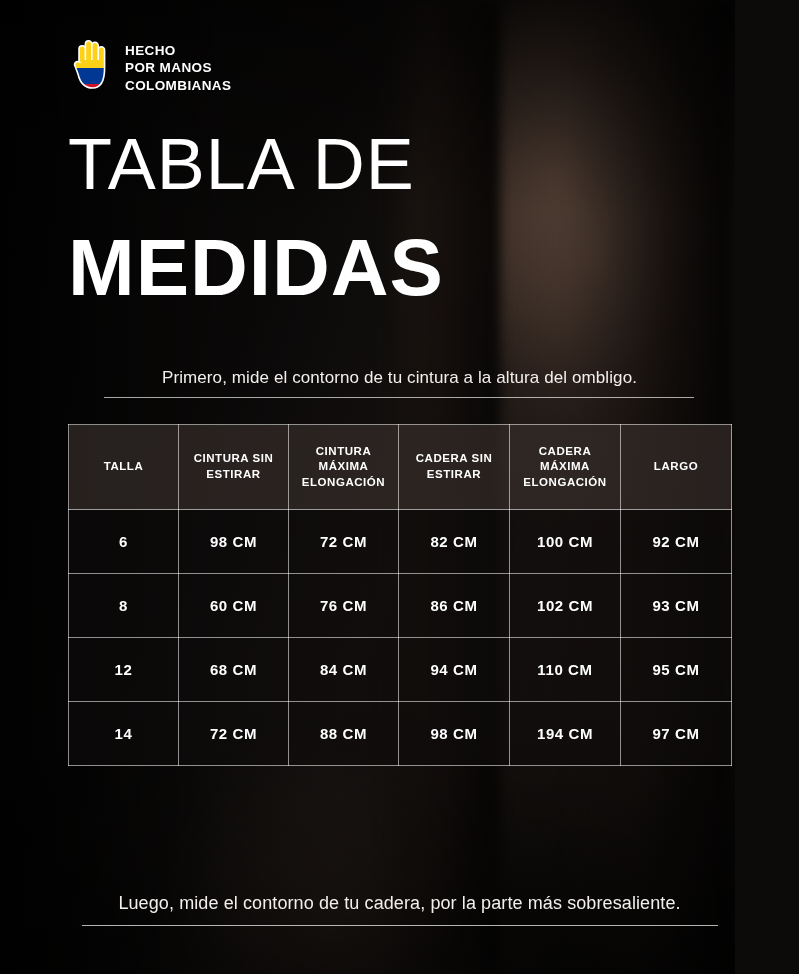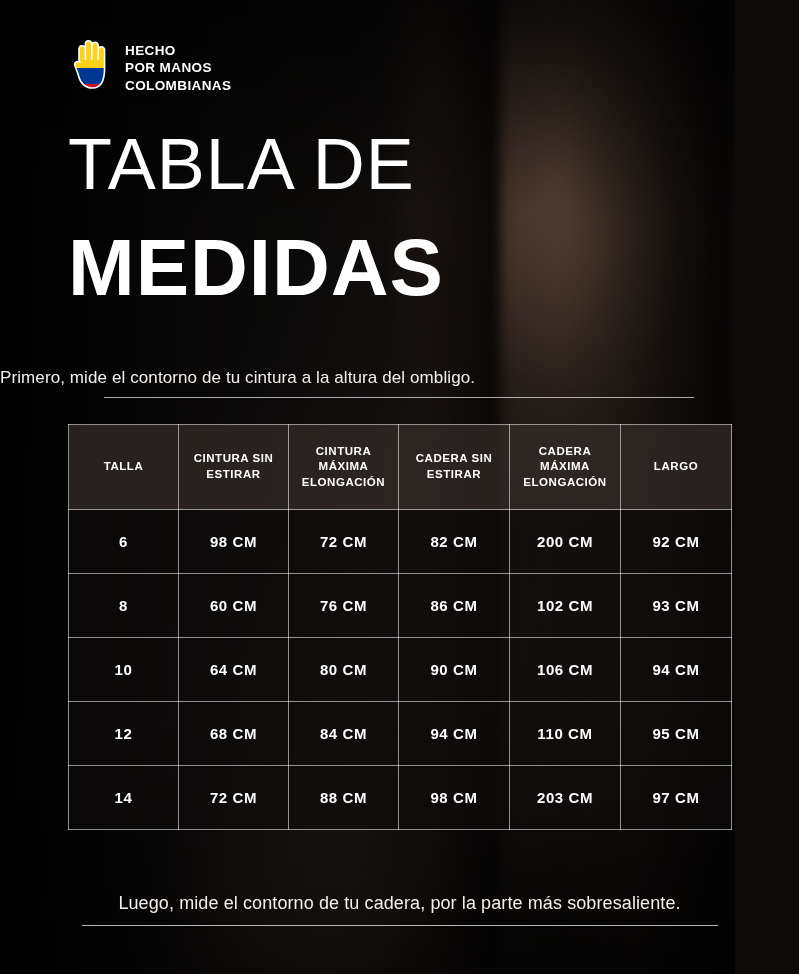--- a/index.html
+++ b/index.html
@@ -101,21 +101,21 @@
     letter-spacing: 1px;
     line-height: 1;
   }
 
   
   .instr-top {
     position: absolute;
     left: 0;
     top: 368px;
     width: 799px;
-    text-align: left;
+    text-align: center;
     color: #f2efec;
     font-size: 17px;
     letter-spacing: 0.1px;
   }
   .rule-top {
     position: absolute;
     left: 104px;
     top: 397px;
     width: 590px;
     height: 1px;
@@ -245,53 +245,45 @@
             <th>CADERA MÁXIMA ELONGACIÓN</th>
             <th>LARGO</th>
           </tr>
         </thead>
         <tbody>
           <tr>
             <td class="talla">6</td>
             <td>98 CM</td>
             <td>72 CM</td>
             <td>82 CM</td>
-            <td>200 CM</td>
+            <td>100 CM</td>
             <td>92 CM</td>
           </tr>
           <tr>
             <td class="talla">8</td>
             <td>60 CM</td>
             <td>76 CM</td>
             <td>86 CM</td>
             <td>102 CM</td>
             <td>93 CM</td>
           </tr>
           <tr>
-            <td class="talla">10</td>
-            <td>64 CM</td>
-            <td>80 CM</td>
-            <td>90 CM</td>
-            <td>106 CM</td>
-            <td>94 CM</td>
-          </tr>
-          <tr>
             <td class="talla">12</td>
             <td>68 CM</td>
             <td>84 CM</td>
             <td>94 CM</td>
             <td>110 CM</td>
             <td>95 CM</td>
           </tr>
           <tr>
             <td class="talla">14</td>
             <td>72 CM</td>
             <td>88 CM</td>
             <td>98 CM</td>
-            <td>203 CM</td>
+            <td>194 CM</td>
             <td>97 CM</td>
           </tr>
         </tbody>
       </table>
     </div>
 
     <div class="instr-bottom">Luego, mide el contorno de tu cadera, por la parte más sobresaliente.</div>
     <div class="rule-bottom"></div>
 
   </div>

